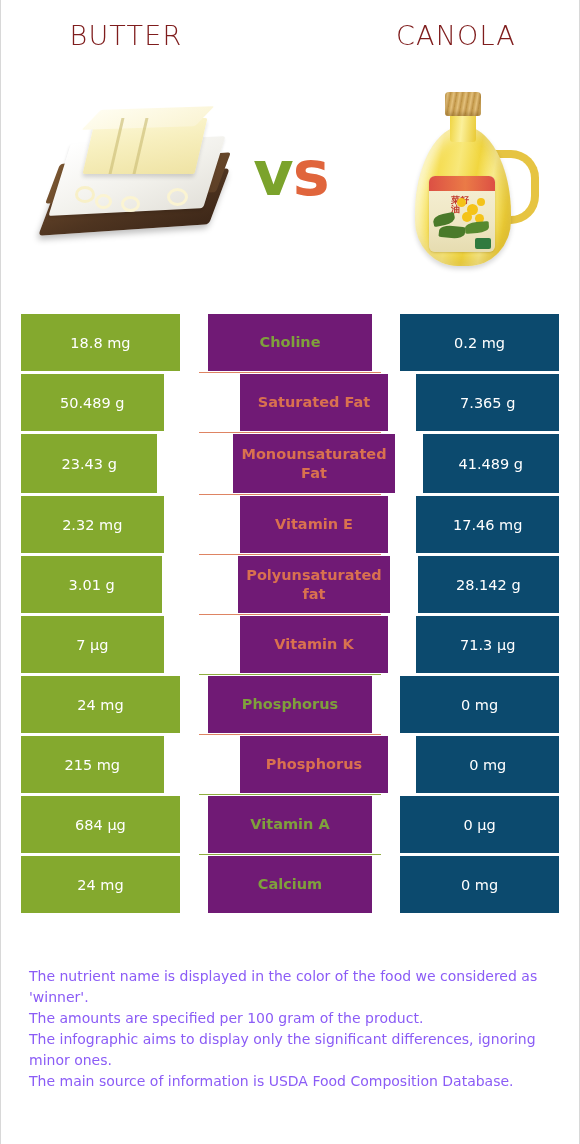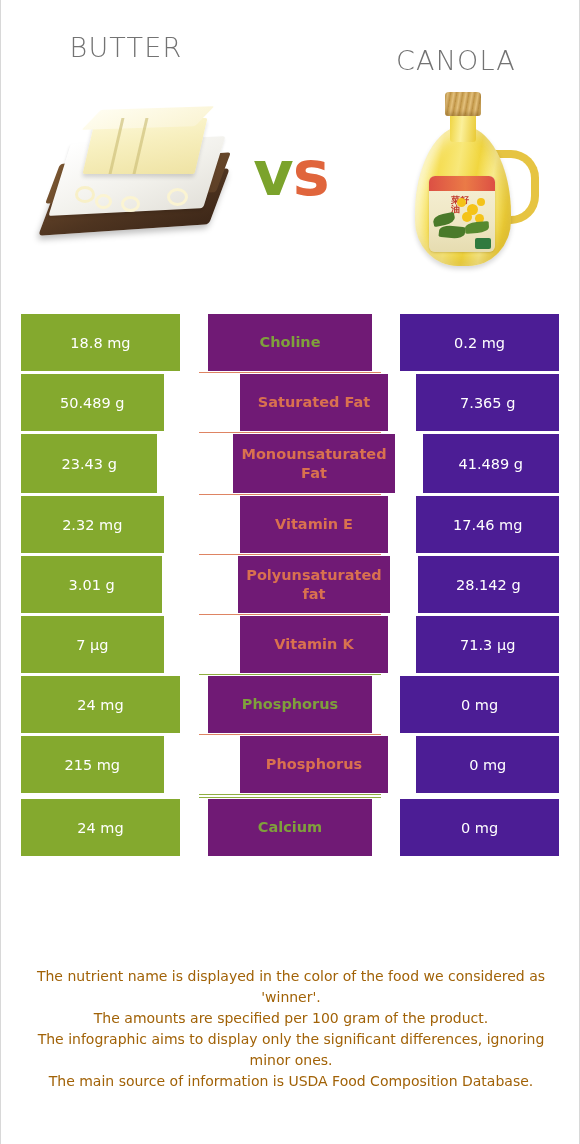--- a/index.html
+++ b/index.html
@@ -21,31 +21,31 @@
   
   .titles {
     position: absolute;
     top: 20px;
     left: 0;
     width: 100%;
     height: 42px;
   }
   .food-title {
     position: absolute;
-    top: 12px;
+    top: 0;
     font-size: 27px;
     font-weight: 300;
     letter-spacing: 1.2px;
-    color: #737373;
+    color: #7f1d1d;
     text-align: center;
     font-family: "DejaVu Sans", sans-serif;
     -webkit-font-smoothing: antialiased;
   }
   .food-title.left  { left: 20px;  width: 210px; }
-  .food-title.right { left: 350px; width: 210px; margin-top: 13px; }
+  .food-title.right { left: 350px; width: 210px; }
 
   
   .hero {
     position: absolute;
     top: 78px;
     left: 0;
     width: 580px;
     height: 200px;
   }
 
@@ -283,21 +283,21 @@
     box-sizing: border-box;
   }
   .cell.left, .cell.right {
     width: 178px;
     color: #ffffff;
     font-size: 14.5px;
     font-weight: 400;
     font-family: "DejaVu Sans", sans-serif;
   }
   .cell.left  { background: #84A92E; }
-  .cell.right { background: #4c1d95; }
+  .cell.right { background: #0c4a6e; }
   .cell.middle {
     width: 182px;
     background: #701a75;
     font-size: 14.5px;
     font-weight: bold;
     padding: 0 8px;
     line-height: 1.25;
     font-family: "DejaVu Sans", sans-serif;
   }
   .cell.middle.win-left  { color: #7FA03C; }
@@ -315,24 +315,23 @@
   .sep .sp-mid   { width: 182px; height: 1px; margin-top: 1px; }
   .sep.win-left  .sp-mid { background: #8FAE40; }
   .sep.win-right .sp-mid { background: #DE8463; }
 
   
   .footer {
     position: absolute;
     left: 28px;
     top: 966px;
     width: 524px;
-    text-align: center;
     font-size: 14px;
     line-height: 21px;
-    color: #a16207;
+    color: #8b5cf6;
     font-family: "DejaVu Sans", sans-serif;
   }
   .footer p { margin: 0; }
 </style>
 </head>
 <body>
 
 <div class="titles">
   <div class="food-title left">BUTTER</div>
   <div class="food-title right">CANOLA</div>
@@ -454,20 +453,25 @@
     <div class="row h-single">
       <div class="cell left">215 mg</div>
       <div class="cell middle win-right">Phosphorus</div>
       <div class="cell right">0 mg</div>
     </div>
     <div class="sep win-left">
       <div class="sp-side"></div>
       <div class="sp-mid"></div>
       <div class="sp-side"></div>
     </div>
+    <div class="row h-single">
+      <div class="cell left">684 µg</div>
+      <div class="cell middle win-left">Vitamin A</div>
+      <div class="cell right">0 µg</div>
+    </div>
     <div class="sep win-left">
       <div class="sp-side"></div>
       <div class="sp-mid"></div>
       <div class="sp-side"></div>
     </div>
     <div class="row h-single">
       <div class="cell left">24 mg</div>
       <div class="cell middle win-left">Calcium</div>
       <div class="cell right">0 mg</div>
     </div>

